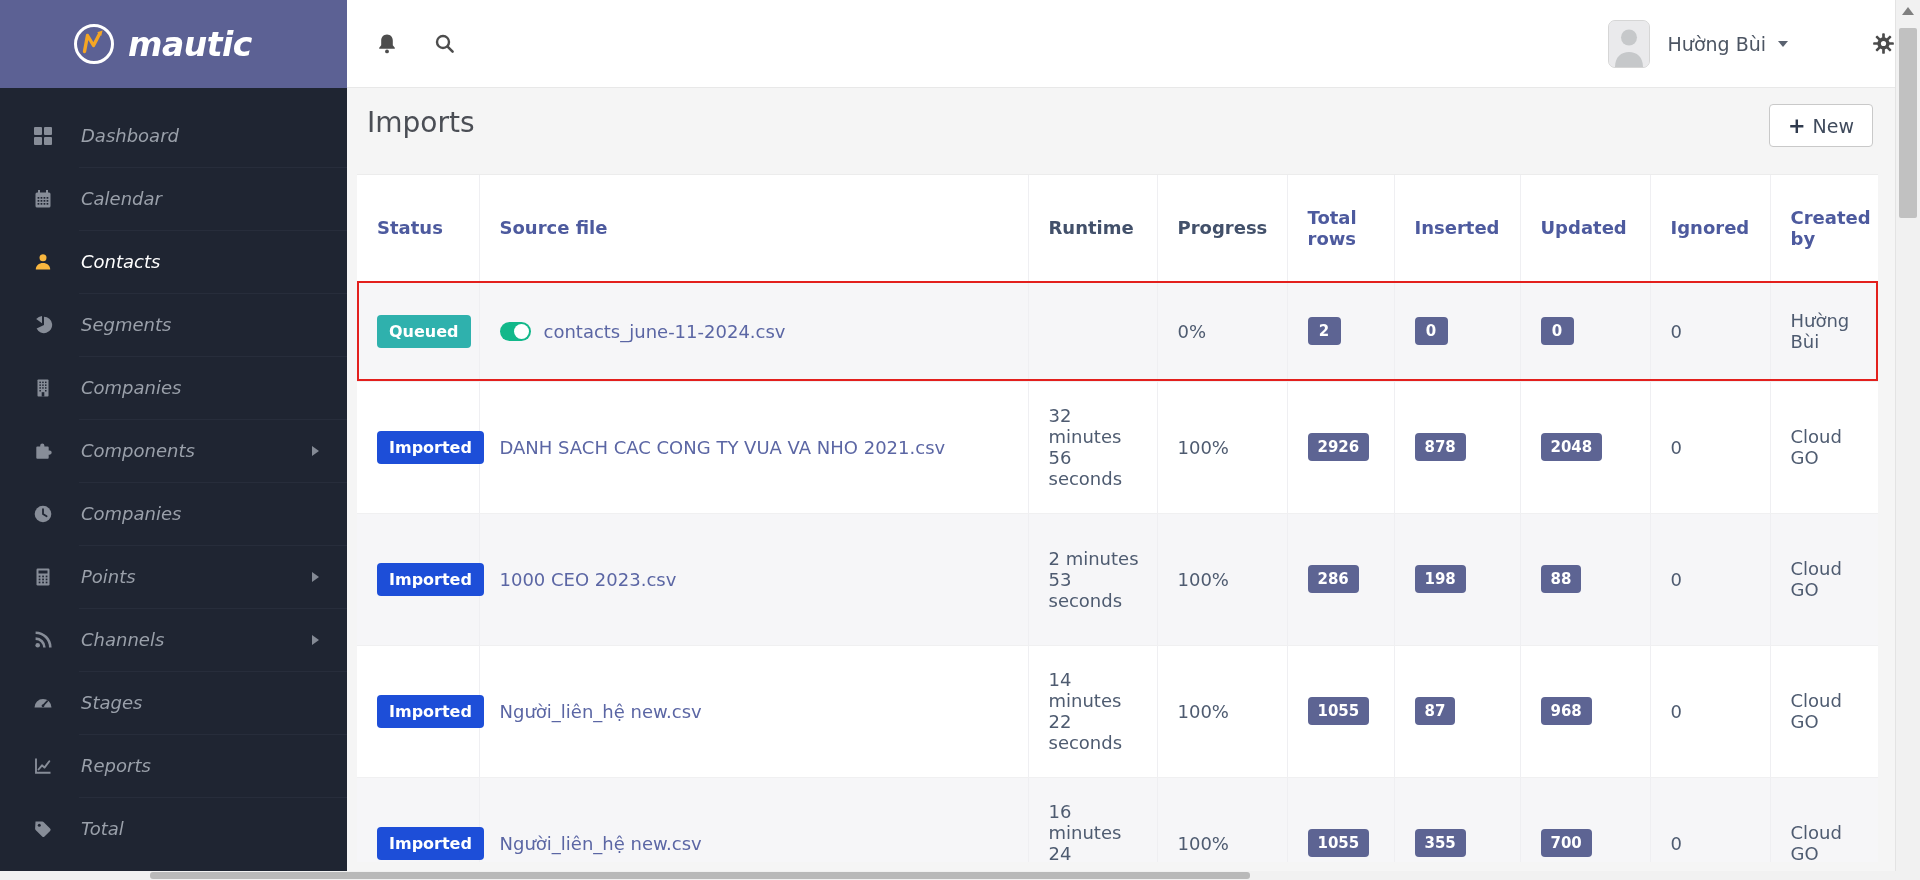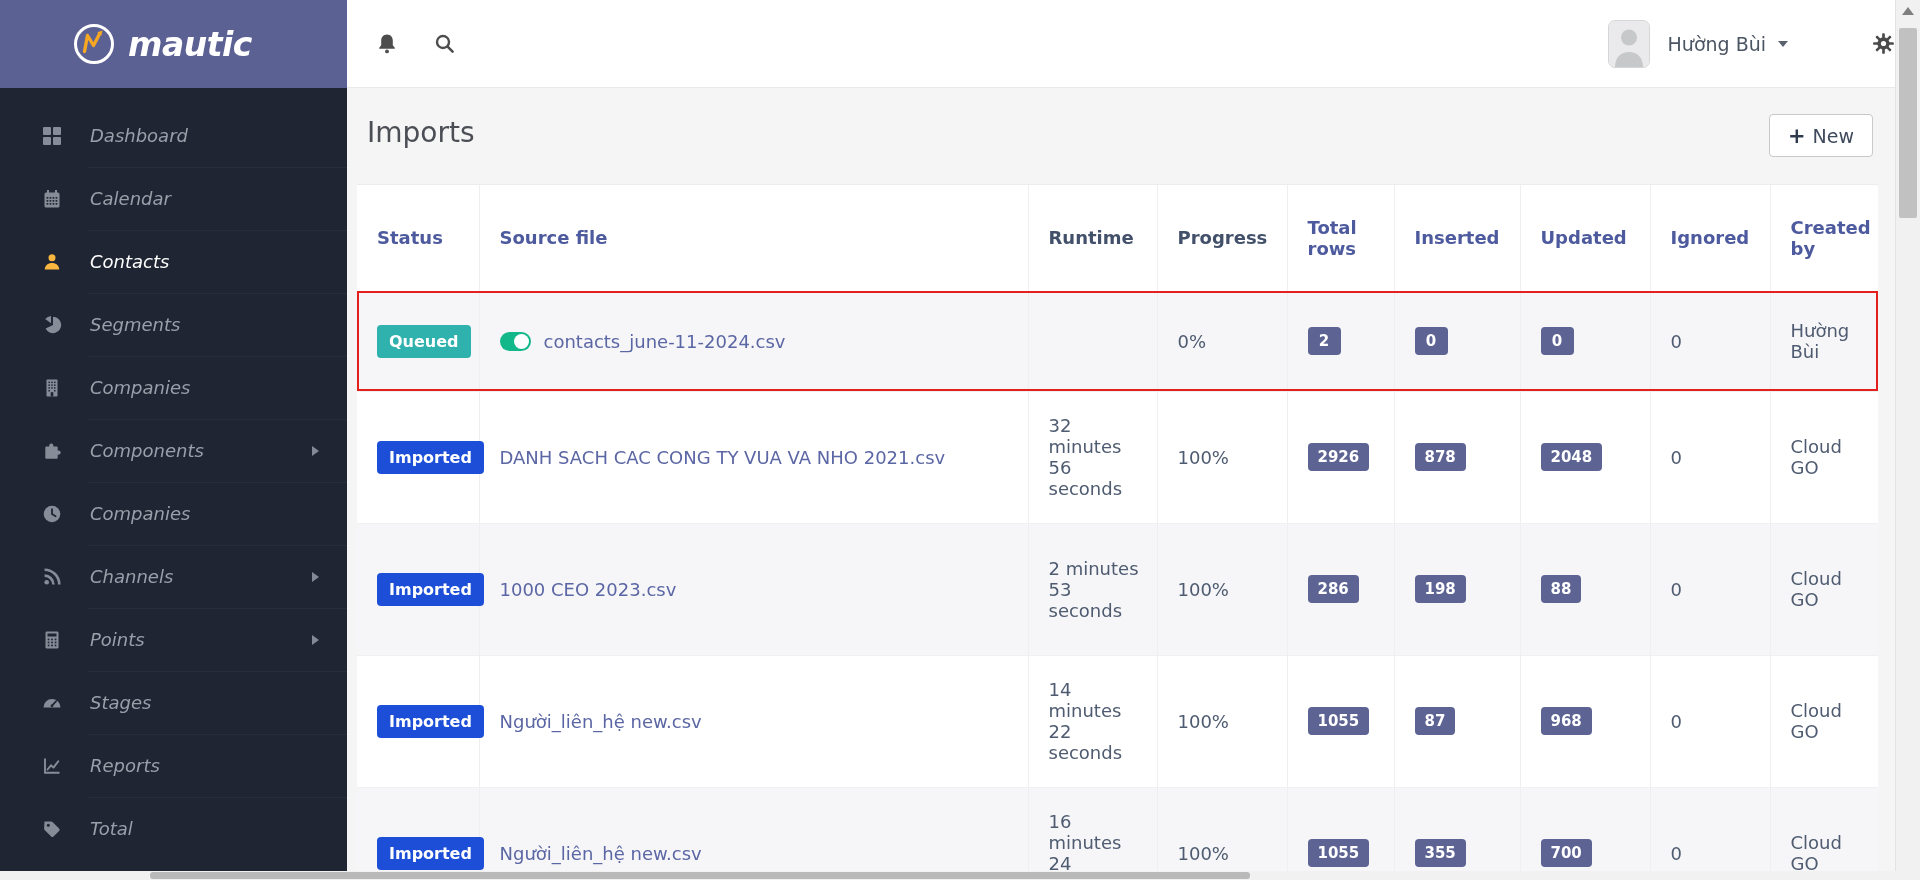--- a/index.html
+++ b/index.html
@@ -3,40 +3,40 @@
 <meta charset="utf-8">
 <style>
   html,body{margin:0;padding:0;}
   body{font-family:"DejaVu Sans","Liberation Sans",sans-serif; background:#f5f5f5;}
   .stage{position:relative;width:1920px;height:880px;overflow:hidden;background:#f5f5f5;}
 
   
   .sidebar{position:absolute;left:0;top:0;width:347px;height:880px;background:#1f2532;z-index:2;font-style:italic;}
   .logo{height:88px;background:#5c6194;display:flex;align-items:center;padding-left:72px;box-sizing:border-box;cursor:pointer;}
   .logo-text{color:#fff;font-size:33px;font-weight:bold;margin-left:12px;letter-spacing:-0.5px;}
-  .nav{list-style:none;margin:0;padding:16px 0 0 13px;}
+  .nav{list-style:none;margin:0;padding:16px 0 0 4px;}
   .nav li{position:relative;height:63px;display:flex;align-items:center;padding-left:28px;cursor:pointer;color:#878d98;}
   .nav li + li::before{content:'';position:absolute;top:0;left:75px;right:0;height:1px;background:#272d3b;}
   .nav .ico{width:22px;height:22px;display:flex;align-items:center;justify-content:center;}
   .nav .lbl{margin-left:27px;font-size:18px;color:#9aa0aa;}
   .nav li.active{color:#f9b73f;}
   .nav li.active .lbl{color:#ffffff;}
   .chev{margin-left:auto;margin-right:28px;width:0;height:0;border-left:7px solid #848a95;border-top:5px solid transparent;border-bottom:5px solid transparent;}
 
   
   .topbar{position:absolute;left:347px;top:0;width:1548px;height:88px;background:#ffffff;border-bottom:1px solid #e8e8e8;display:flex;align-items:center;box-sizing:border-box;z-index:1;}
   .topbar .tb-ico{margin-left:28px;cursor:pointer;color:#4d4d4d;display:flex;}
   .user-cluster{margin-left:auto;display:flex;align-items:center;padding-right:40px;}
   .avatar{width:40px;height:46px;border-radius:7px;border:1px solid #d6d6d6;overflow:hidden;background:#eaeaec;cursor:pointer;}
   .user-name{margin-left:18px;font-size:19px;color:#4c5563;cursor:pointer;}
   .caret{margin-left:12px;width:0;height:0;border-top:6px solid #5a6270;border-left:5px solid transparent;border-right:5px solid transparent;cursor:pointer;}
   .gear-wrap{margin-left:44px;cursor:pointer;color:#4b4b4b;display:flex;}
 
   
-  .main{position:absolute;left:347px;top:88px;width:1548px;height:784px;background:#f5f5f5;overflow:hidden;}
+  .main{position:absolute;left:347px;top:78px;width:1548px;height:784px;background:#f5f5f5;overflow:hidden;}
   .page-title{position:absolute;left:20px;top:28px;font-size:28px;font-weight:400;color:#4b4e55;margin:0;}
   .new-btn{position:absolute;right:22px;top:26px;height:43px;padding:0 18px;background:#fff;border:1px solid #c9c9c9;border-radius:4px;font-size:19px;color:#3f4a5c;display:flex;align-items:center;cursor:pointer;font-family:inherit;}
   .new-btn .plus{font-weight:bold;font-size:21px;margin-right:7px;color:#2f3a4d;}
 
   .table-card{position:absolute;left:10px;top:96px;width:1521px;background:#fff;border-top:1px solid #ececec;}
   table{border-collapse:collapse;table-layout:fixed;width:1521px;}
   th,td{border-right:1px solid #efeff2;border-bottom:1px solid #f0f0f1;text-align:left;vertical-align:middle;box-sizing:border-box;}
   th:last-child,td:last-child{border-right:none;}
   th{height:106px;padding:0 8px 0 20px;font-size:18px;font-weight:bold;color:#4d5a9e;border-bottom:1px solid #e9e9ec;cursor:pointer;}
   th.plain{color:#42506a;cursor:default;margin-left:42px;}
@@ -170,48 +170,48 @@
         <span class="ico">
           <svg width="20" height="20" viewBox="0 0 20 20">
               <circle cx="10" cy="10" r="8.3" fill="currentColor"></circle>
               <path d="M10 5.2 V10 L13.6 12.2" fill="none" stroke="#1f2532" stroke-width="1.8" stroke-linecap="round"></path>
             </svg>
         </span>
         <span class="lbl">Companies</span>
       </li>
       <li>
         <span class="ico">
-          <svg width="20" height="20" viewBox="0 0 20 20">
-              <circle cx="4.7" cy="15.3" r="2.3" fill="currentColor"></circle>
-              <path d="M2.6 8.6 A8.9 8.9 0 0 1 11.4 17.4" fill="none" stroke="currentColor" stroke-width="2.6"></path>
-              <path d="M2.6 2.7 A14.7 14.7 0 0 1 17.3 17.4" fill="none" stroke="currentColor" stroke-width="2.6"></path>
-            </svg>
-        </span>
-        <span class="lbl">Channels</span>
-        <span class="chev"></span>
-      </li>
-      <li>
-        <span class="ico">
           <svg width="20" height="20" viewBox="0 0 20 20" fill="currentColor">
               <rect x="3.5" y="1.5" width="13" height="17" rx="1.2"></rect>
               <g fill="#1f2532">
                 <rect x="5.5" y="3.5" width="9" height="3"></rect>
                 <rect x="5.7" y="8.6" width="1.7" height="1.7"></rect>
                 <rect x="9.2" y="8.6" width="1.7" height="1.7"></rect>
                 <rect x="12.7" y="8.6" width="1.7" height="1.7"></rect>
                 <rect x="5.7" y="11.6" width="1.7" height="1.7"></rect>
                 <rect x="9.2" y="11.6" width="1.7" height="1.7"></rect>
                 <rect x="12.7" y="11.6" width="1.7" height="1.7"></rect>
                 <rect x="5.7" y="14.6" width="1.7" height="1.7"></rect>
                 <rect x="9.2" y="14.6" width="1.7" height="1.7"></rect>
                 <rect x="12.7" y="14.6" width="1.7" height="1.7"></rect>
               </g>
             </svg>
         </span>
         <span class="lbl">Points</span>
+        <span class="chev"></span>
+      </li>
+      <li>
+        <span class="ico">
+          <svg width="20" height="20" viewBox="0 0 20 20">
+              <circle cx="4.7" cy="15.3" r="2.3" fill="currentColor"></circle>
+              <path d="M2.6 8.6 A8.9 8.9 0 0 1 11.4 17.4" fill="none" stroke="currentColor" stroke-width="2.6"></path>
+              <path d="M2.6 2.7 A14.7 14.7 0 0 1 17.3 17.4" fill="none" stroke="currentColor" stroke-width="2.6"></path>
+            </svg>
+        </span>
+        <span class="lbl">Channels</span>
         <span class="chev"></span>
       </li>
       <li>
         <span class="ico">
           <svg width="20" height="20" viewBox="0 0 20 20">
               <path d="M1.5 14.6 a8.5 8.5 0 0 1 17 0 z" fill="currentColor"></path>
               <path d="M10 12.6 L14.2 8.2" stroke="#1f2532" stroke-width="1.7" stroke-linecap="round"></path>
               <circle cx="10" cy="12.8" r="1.4" fill="#1f2532"></circle>
             </svg>
         </span>

